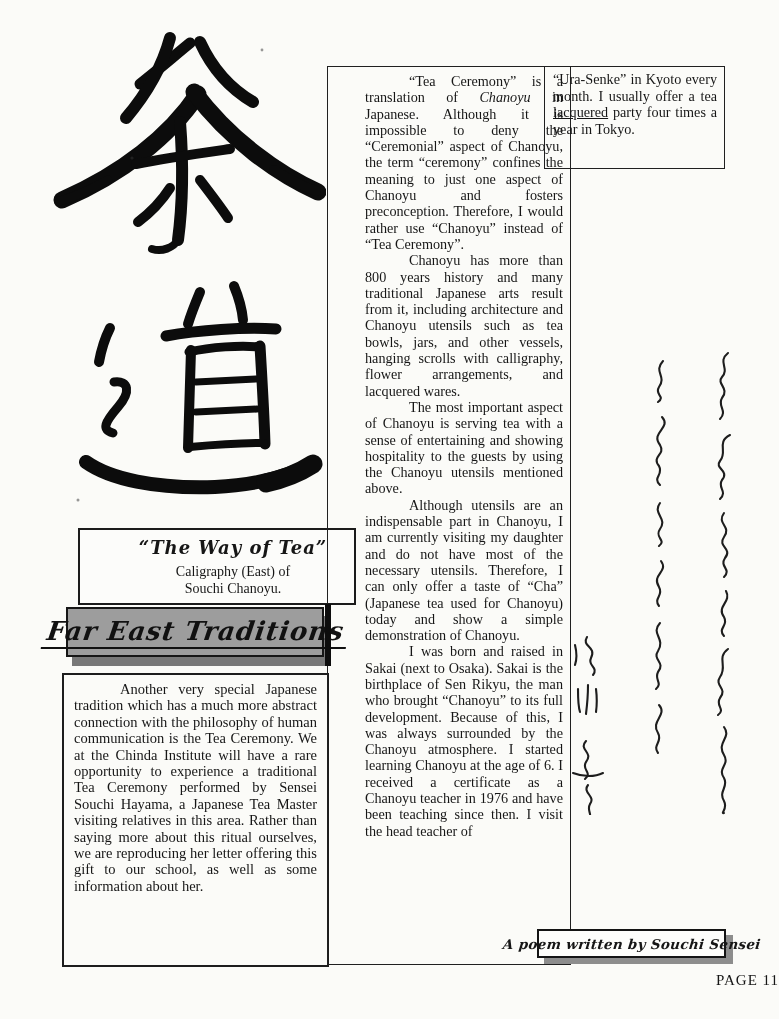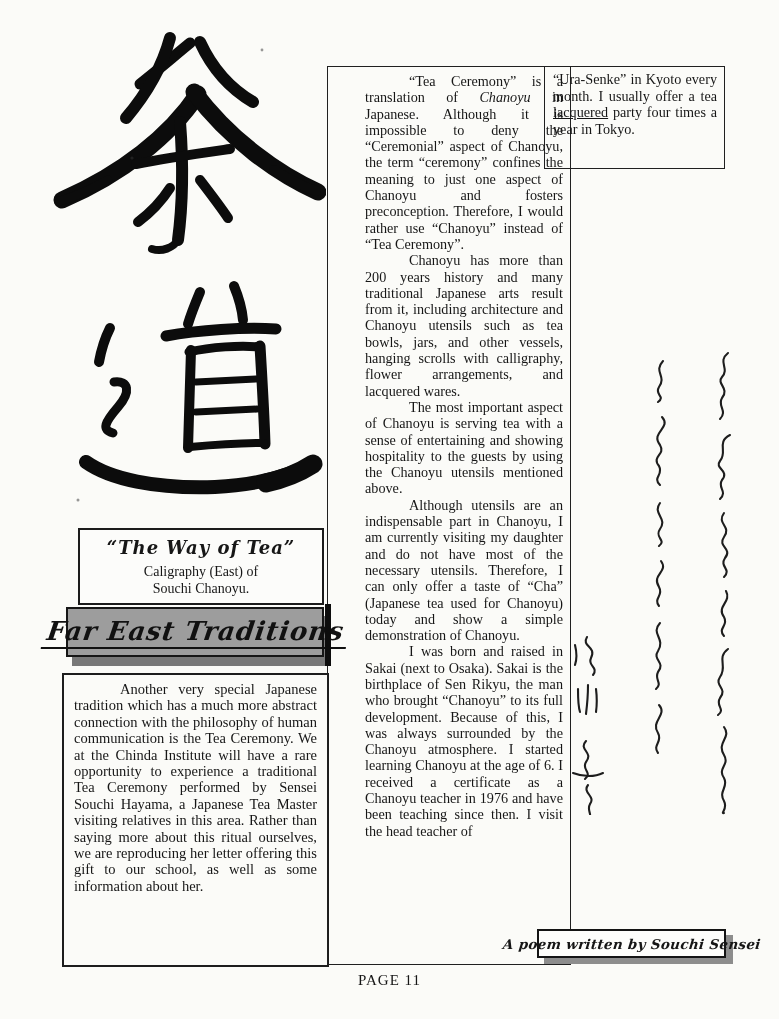--- a/index.html
+++ b/index.html
@@ -11,20 +11,21 @@
   .abs { position:absolute; }
 
   
   .kanji-art { left:48px; top:30px; width:278px; height:495px; }
 
   
   .way-box {
     left:78px; top:528px; width:242px; height:73px;
     border:2px solid #1b1b1b; background:#fcfcfa; text-align:center;
     overflow:hidden;
+    padding-left:32px;
   }
   .way-title {
     margin-top:7px; font-size:18px; font-weight:bold; font-style:italic;
     font-family:"DejaVu Serif", serif; letter-spacing:1px;
   }
   .way-caption { font-size:14px; line-height:17px; margin-top:5px; }
 
   
   .banner {
     left:66px; top:607px; width:254px; height:46px;
@@ -89,21 +90,21 @@
     display:flex; align-items:center; justify-content:center;
   }
   .poem-label span {
     font-family:"DejaVu Serif", serif; font-style:italic; font-weight:bold;
     font-size:13.5px; letter-spacing:0.3px; transform:skewX(-6deg);
     white-space:nowrap;
   }
 
   
   .page-number {
-    left:0; top:972px; width:779px; text-align:center;
+    left:0; top:972px; width:779px; text-align:right;
     font-size:15px; letter-spacing:1px;
   }
 
   .stroke { stroke:#0c0c0c; fill:none; stroke-linecap:round; stroke-linejoin:round; }
   .pen    { stroke:#1d1d1d; fill:none; stroke-linecap:round; stroke-linejoin:round; stroke-width:2.1; }
 </style>
 </head>
 <body>
 
 <div class="page">
@@ -155,21 +156,21 @@
     <span class="banner-label">Far East Traditions</span>
   </div>
 
   <div class="abs left-article">
     <p>Another very special Japanese tradition which has a much more abstract connection with the philosophy of human communication is the Tea Ceremony.  We at the Chinda Institute will have a rare opportunity to experience a traditional Tea Ceremony performed by Sensei Souchi Hayama, a Japanese Tea Master visiting relatives in this area.  Rather than saying more about this ritual ourselves, we are reproducing her letter offering this gift to our school, as well as some information about her.</p>
   </div>
 
   <div class="abs mid-column">
     <div class="inner">
       <p><span>“Tea Ceremony” is a translation of </span><span class="it">Chanoyu</span><span> in Japanese.  Although it is impossible to deny the “Ceremonial” aspect of Chanoyu, the term “ceremony” confines the meaning to just one aspect of Chanoyu and fosters preconception.  Therefore, I would rather use “Chanoyu” instead of “Tea Ceremony”.</span></p>
-      <p>Chanoyu has more than 200 years history and many traditional Japanese arts result from it, including architecture and Chanoyu utensils such as tea bowls, jars, and other vessels, hanging scrolls with calligraphy, flower arrangements, and lacquered wares.</p>
+      <p>Chanoyu has more than 800 years history and many traditional Japanese arts result from it, including architecture and Chanoyu utensils such as tea bowls, jars, and other vessels, hanging scrolls with calligraphy, flower arrangements, and lacquered wares.</p>
       <p>The most important aspect of Chanoyu is serving tea with a sense of entertaining and showing hospitality to the guests by using the Chanoyu utensils mentioned above.</p>
       <p>Although utensils are an indispensable part in Chanoyu, I am currently visiting my daughter and do not have most of the necessary utensils.  Therefore, I can only offer a taste of “Cha” (Japanese tea used for Chanoyu) today and show a simple demonstration of Chanoyu.</p>
       <p>I was born and raised in Sakai (next to Osaka).  Sakai is the birthplace of Sen Rikyu, the man who brought “Chanoyu” to its full development.  Because of this, I was always surrounded by the Chanoyu atmosphere.  I started learning Chanoyu at the age of 6.  I received a certificate as a Chanoyu teacher in 1976 and have been teaching since then.  I visit the head teacher of</p>
     </div>
   </div>
   <div class="abs border-artifact"></div>
 
   <div class="abs right-box">
     <p><span>“Ura-Senke” in Kyoto every month.  I usually offer a tea </span><span class="ul">lacquered</span><span> party four times a year in Tokyo.</span></p>
   </div>

